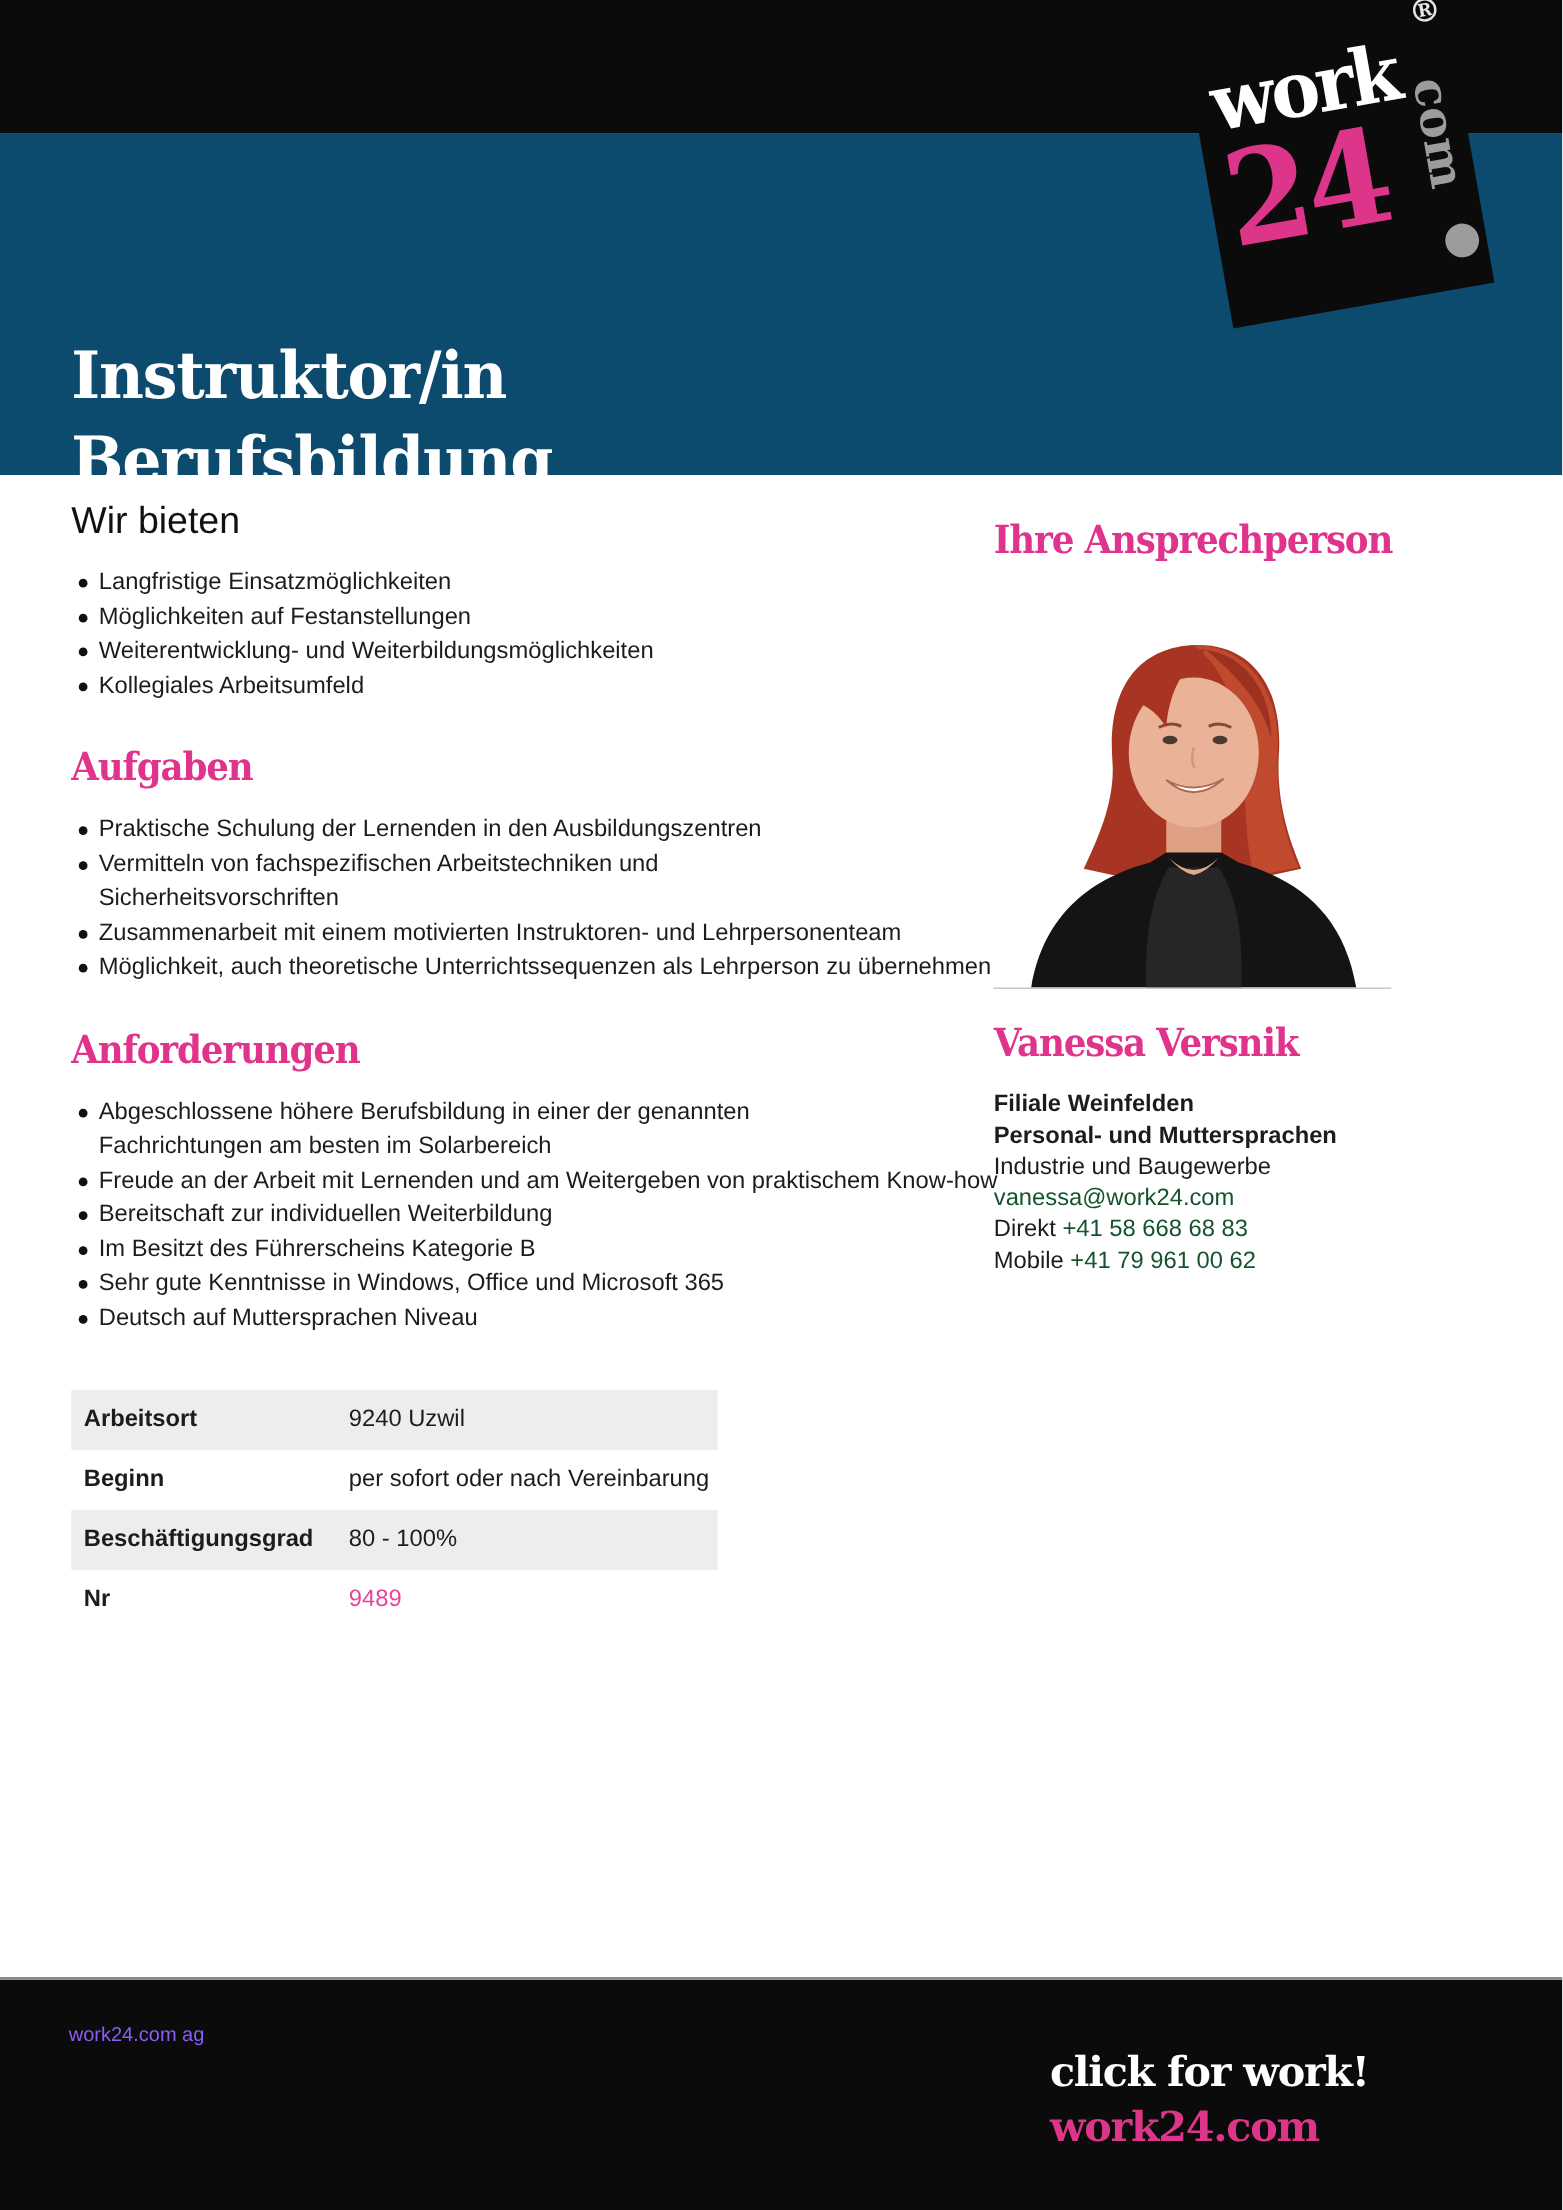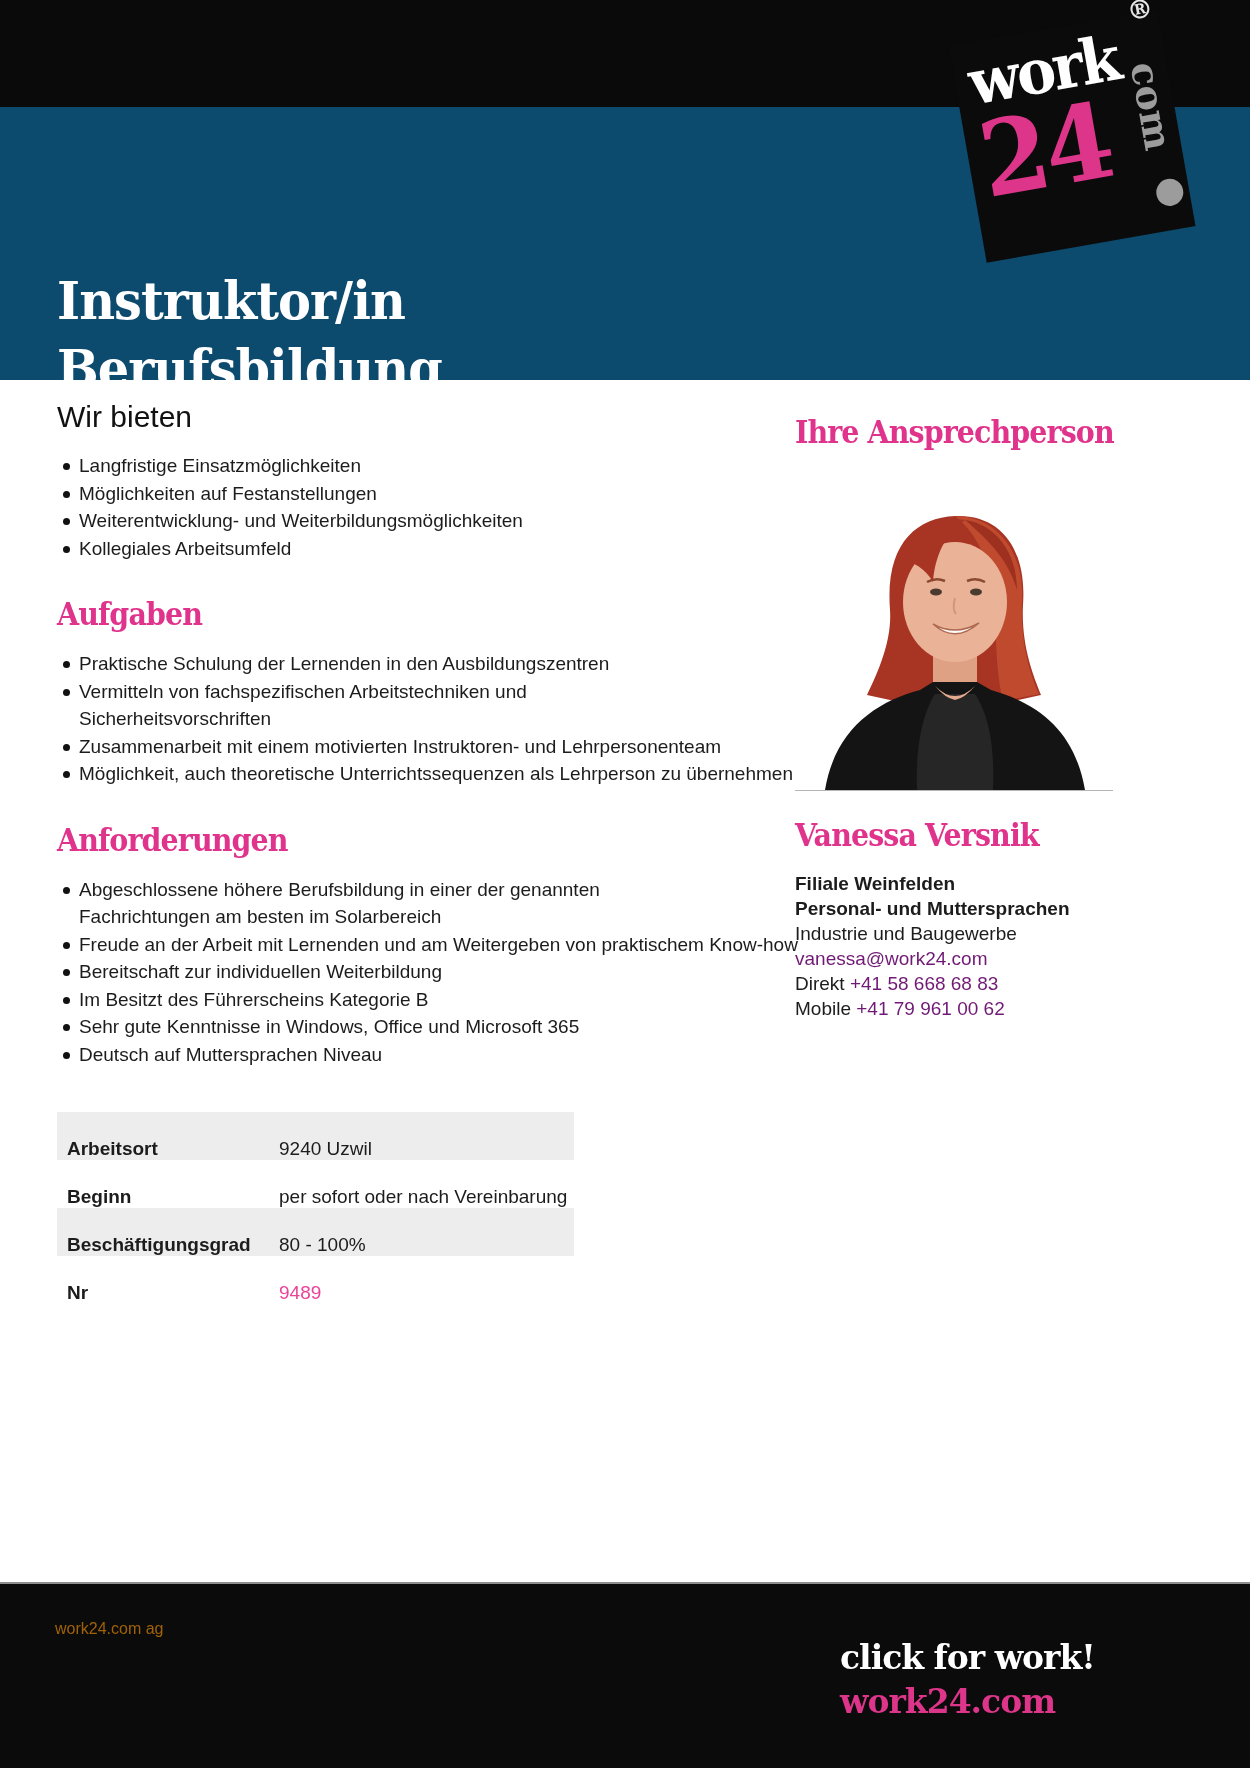--- a/index.html
+++ b/index.html
@@ -34,40 +34,40 @@
           letter-spacing:-1px;margin:34px 0 18px 0;transform:scaleX(.92);transform-origin:left center;}
   ul.bullets{list-style:none;margin:0;padding:0;}
   ul.bullets li{position:relative;padding-left:22px;font-size:19px;line-height:27.5px;
                 color:#1c1c1c;max-width:645px;}
   ul.bullets li::before{content:"";position:absolute;left:6px;top:11px;width:7px;height:7px;
                 border-radius:50%;background:#111;}
   ul.bullets li.no-wrap{white-space:nowrap;max-width:none;}
 
   
   .details{margin-top:44px;width:517px;}
-  .details .row{display:flex;align-items:flex-end;height:48px;padding:0 0 0 10px;box-sizing:border-box;}
+  .details .row{display:flex;align-items:center;height:48px;padding:0 0 0 10px;box-sizing:border-box;}
   .details .row:nth-child(odd){background:#ededed;}
   .details .label{width:212px;font-weight:bold;font-size:19px;flex:none;}
   .details .value{font-size:19px;}
   .details .value.pink{color:#ea4397;}
 
   
   .right-col{position:absolute;left:795px;top:414px;width:370px;}
   .h-slab.contact-h{margin:0;}
   .photo{margin-top:40px;width:318px;height:300px;display:block;border-bottom:1px solid #b5b5b5;}
   .contact-name{margin:26px 0 18px 0;}
   .contact-lines{font-size:19px;line-height:25px;}
   .contact-lines .bold{font-weight:bold;}
-  .contact-lines a{color:#701a75;text-decoration:none;}
+  .contact-lines a{color:#14532d;text-decoration:none;}
   .contact-lines .plabel{color:#1c1c1c;}
 
   
   .footer{position:absolute;left:0;bottom:0;width:100%;height:186px;background:#0b0b0b;
           border-top:2px solid #8f8f8f;box-sizing:border-box;}
-  .footer-company{position:absolute;left:55px;top:36px;color:#a16207;font-size:16px;}
+  .footer-company{position:absolute;left:55px;top:36px;color:#8b5cf6;font-size:16px;}
   .footer-tag{position:absolute;left:840px;top:52px;font-family:"DejaVu Serif",serif;
               font-weight:bold;font-size:33px;line-height:44px;letter-spacing:-1px;}
   .footer-tag .line1{color:#ffffff;}
   .footer-tag .line2{color:#dd3589;}
 </style>
 </head>
 <body>
 
 <div class="page">
 

